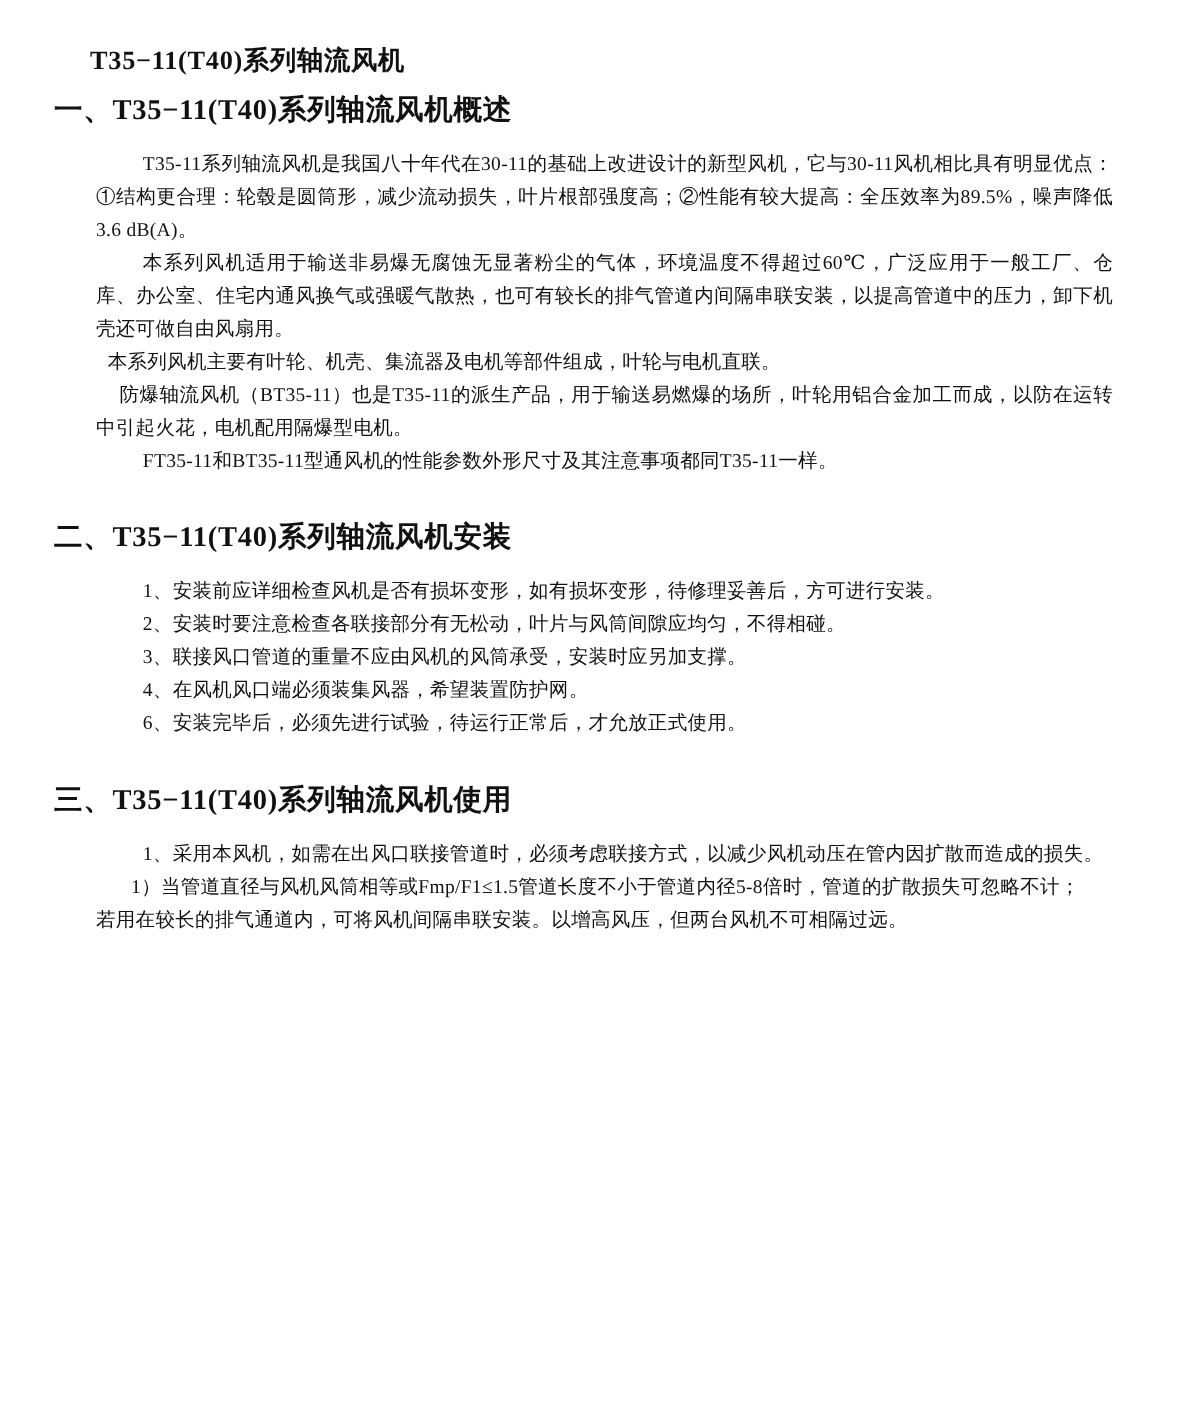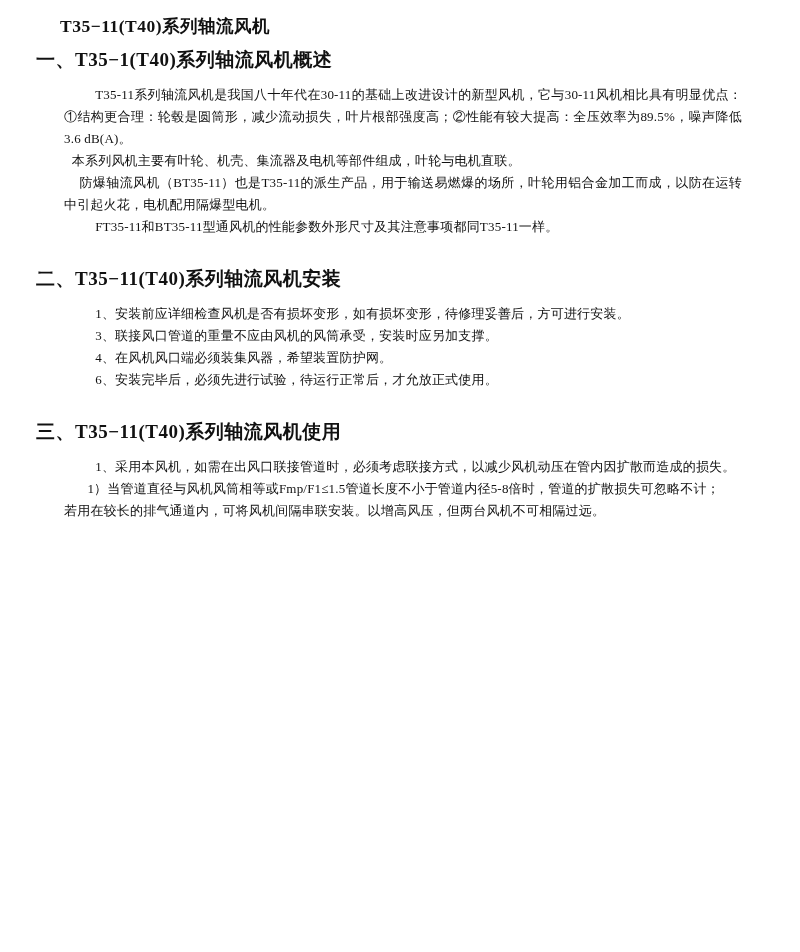--- a/index.html
+++ b/index.html
@@ -9,21 +9,21 @@
     color: #111111;
     font-family: "Liberation Serif", "DejaVu Serif", serif;
   }
   .page {
     position: relative;
     width: 800px;
     height: 756px;
     background: #ffffff;
     overflow: hidden;
     box-sizing: border-box;
-    padding-top: 14px;
+    padding-top: 28px;
   }
   .doc-title {
     margin: 0 0 9px 60px;
     font-size: 17.5px;
     font-weight: bold;
     letter-spacing: 0.5px;
     line-height: 24px;
   }
   .sec-heading {
     margin: 0 0 12px 36px;
@@ -55,33 +55,35 @@
   .ind-24 { text-indent: 2.4em; }
 </style>
 </head>
 <body>
 
 <div class="page">
 
   <h1 class="doc-title">T35−11(T40)系列轴流风机</h1>
 
   <section>
-    <h2 class="sec-heading">一、T35−1(T40)系列轴流风机概述</h2>
+    <h2 class="sec-heading">一、T35−11(T40)系列轴流风机概述</h2>
     <div class="body-col">
       <p class="doc-p ind-24">T35-11系列轴流风机是我国八十年代在30-11的基础上改进设计的新型风机，它与30-11风机相比具有明显优点：①结构更合理：轮毂是圆筒形，减少流动损失，叶片根部强度高；②性能有较大提高：全压效率为89.5%，噪声降低3.6 dB(A)。</p>
+      <p class="doc-p ind-24">本系列风机适用于输送非易爆无腐蚀无显著粉尘的气体，环境温度不得超过60℃，广泛应用于一般工厂、仓库、办公室、住宅内通风换气或强暖气散热，也可有较长的排气管道内间隔串联安装，以提高管道中的压力，卸下机壳还可做自由风扇用。</p>
       <p class="doc-p ind-06">本系列风机主要有叶轮、机壳、集流器及电机等部件组成，叶轮与电机直联。</p>
       <p class="doc-p ind-12">防爆轴流风机（BT35-11）也是T35-11的派生产品，用于输送易燃爆的场所，叶轮用铝合金加工而成，以防在运转中引起火花，电机配用隔爆型电机。</p>
       <p class="doc-p ind-24">FT35-11和BT35-11型通风机的性能参数外形尺寸及其注意事项都同T35-11一样。</p>
     </div>
   </section>
 
   <section>
     <h2 class="sec-heading gap-top">二、T35−11(T40)系列轴流风机安装</h2>
     <div class="body-col">
       <p class="doc-p ind-24">1、安装前应详细检查风机是否有损坏变形，如有损坏变形，待修理妥善后，方可进行安装。</p>
+      <p class="doc-p ind-24">2、安装时要注意检查各联接部分有无松动，叶片与风筒间隙应均匀，不得相碰。</p>
       <p class="doc-p ind-24">3、联接风口管道的重量不应由风机的风筒承受，安装时应另加支撑。</p>
       <p class="doc-p ind-24">4、在风机风口端必须装集风器，希望装置防护网。</p>
       <p class="doc-p ind-24">6、安装完毕后，必须先进行试验，待运行正常后，才允放正式使用。</p>
     </div>
   </section>
 
   <section>
     <h2 class="sec-heading gap-top">三、T35−11(T40)系列轴流风机使用</h2>
     <div class="body-col">
       <p class="doc-p ind-24">1、采用本风机，如需在出风口联接管道时，必须考虑联接方式，以减少风机动压在管内因扩散而造成的损失。</p>

